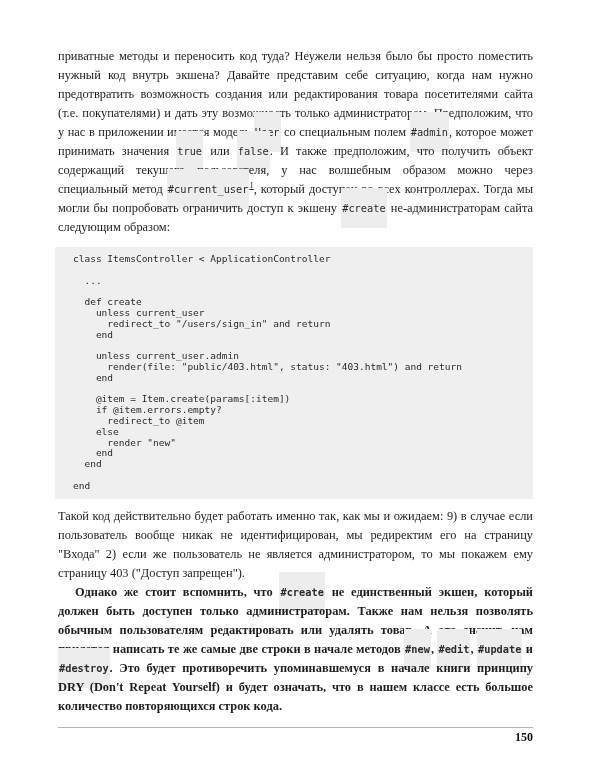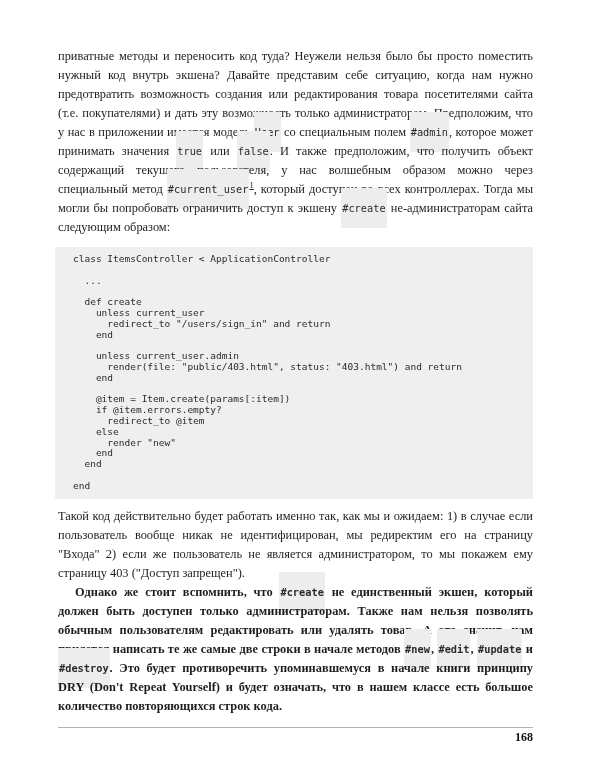--- a/index.html
+++ b/index.html
@@ -98,20 +98,20 @@
     @item = Item.create(params[:item])
     if @item.errors.empty?
       redirect_to @item
     else
       render "new"
     end
   end
 
 end</pre>
   <div id="outro" class="paragraphs">
-      <p class=""><span>Такой код действительно будет работать именно так, как мы и ожидаем: 1) в случае если пользователь вообще никак не идентифицирован, мы редиректим его на страницу "Входа" 2) если же пользователь не является администратором, то мы покажем ему страницу 403 ("Доступ запрещен").</span></p>
+      <p class=""><span>Такой код действительно будет работать именно так, как мы и ожидаем: 9) в случае если пользователь вообще никак не идентифицирован, мы редиректим его на страницу "Входа" 2) если же пользователь не является администратором, то мы покажем ему страницу 403 ("Доступ запрещен").</span></p>
       <p class="indent"><span>Однако же стоит вспомнить, что </span><span class="inline-code">#create</span><span> не единственный экшен, который должен быть доступен только администраторам. Также нам нельзя позволять обычным пользователям редактировать или удалять товар. А это значит, нам придется написать те же самые две строки в начале методов </span><span class="inline-code">#new</span><span>, </span><span class="inline-code">#edit</span><span>, </span><span class="inline-code">#update</span><span> и </span><span class="inline-code">#destroy</span><span>. Это будет противоречить упоминавшемуся в начале книги принципу DRY (Don't Repeat Yourself) и будет означать, что в нашем классе есть большое количество повторяющихся строк кода.</span></p>
     </div>
   <div class="footer">
     <div class="footer-rule"></div>
-    <div class="page-number">168</div>
+    <div class="page-number">150</div>
   </div>
 </div>
 
 </body></html>

